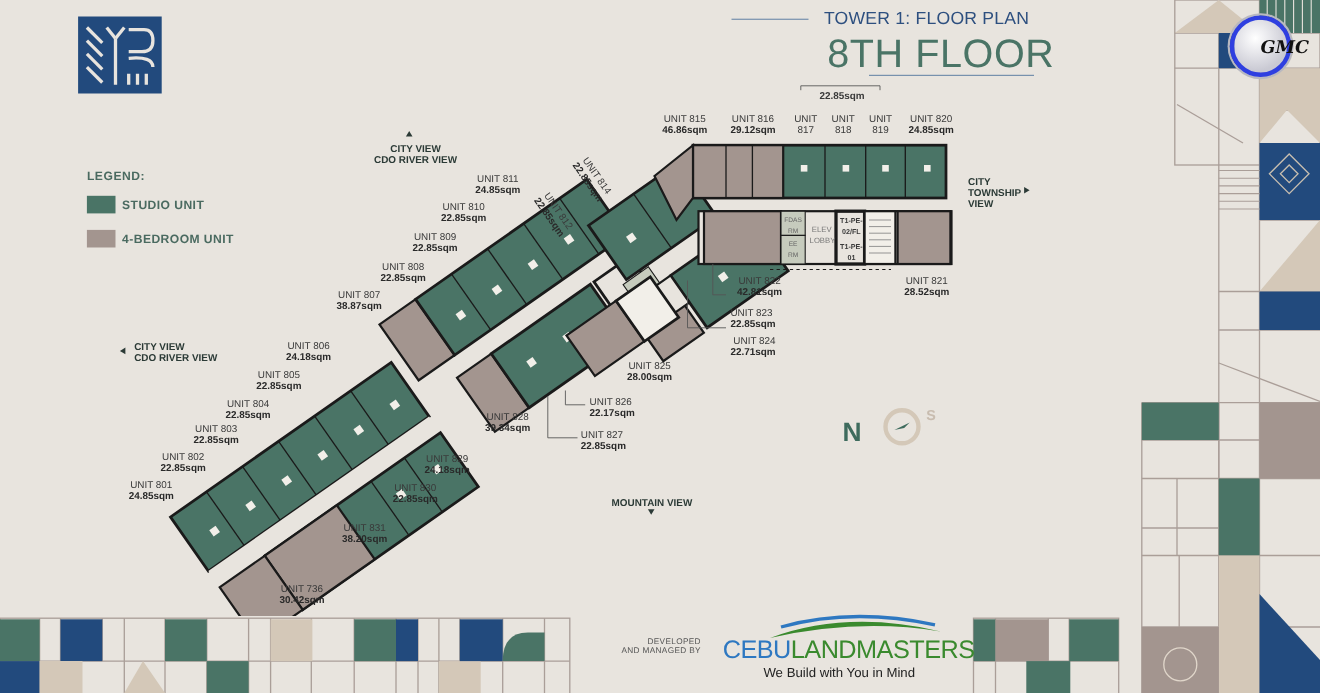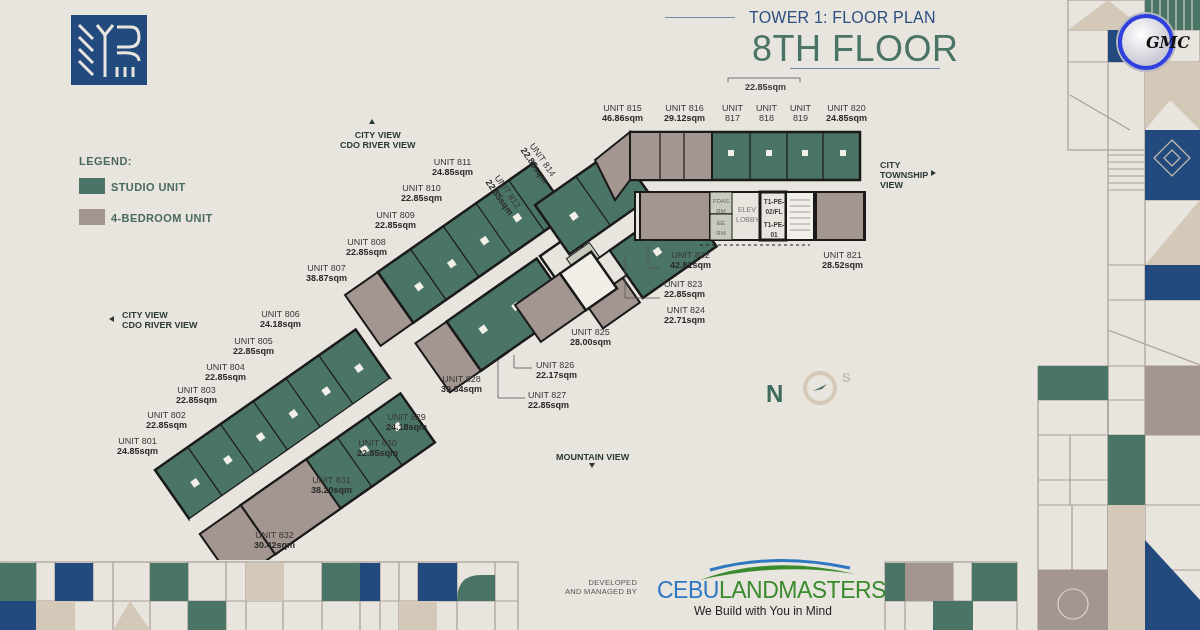--- a/index.html
+++ b/index.html
@@ -336,21 +336,21 @@
 <div class="abs unit-label" style="left:670px;top:250px"><span>UNIT 822</span><b>42.81sqm</b></div>
 <div class="abs unit-label" style="left:664px;top:279px;text-align:left"><span>UNIT 823</span><b>22.85sqm</b></div>
 <div class="abs unit-label" style="left:664px;top:305px;text-align:right"><span>UNIT 824</span><b>22.71sqm</b></div>
 <div class="abs unit-label" style="left:570px;top:327px"><span>UNIT 825</span><b>28.00sqm</b></div>
 <div class="abs unit-label" style="left:536px;top:360px;text-align:left"><span>UNIT 826</span><b>22.17sqm</b></div>
 <div class="abs unit-label" style="left:528px;top:390px;text-align:left"><span>UNIT 827</span><b>22.85sqm</b></div>
 <div class="abs unit-label" style="left:441px;top:374px"><span>UNIT 828</span><b>39.34sqm</b></div>
 <div class="abs unit-label" style="left:386px;top:412px"><span>UNIT 829</span><b>24.18sqm</b></div>
 <div class="abs unit-label" style="left:357px;top:438px"><span>UNIT 830</span><b>22.85sqm</b></div>
 <div class="abs unit-label" style="left:311px;top:475px"><span>UNIT 831</span><b>38.20sqm</b></div>
-<div class="abs unit-label" style="left:254px;top:530px"><span>UNIT 832</span><b>30.42sqm</b></div>
+<div class="abs unit-label" style="left:254px;top:530px"><span>UNIT 736</span><b>30.42sqm</b></div>
 
 <div class="abs unit-label" style="left:736px;top:205px;font-size:7px;color:#777;width:22px;white-space:normal">ELEV LOBBY</div>
 <div class="abs unit-label" style="left:762px;top:197px;font-size:6.5px;font-weight:700;width:24px;white-space:normal">T1-PE-02/FL</div>
 <div class="abs unit-label" style="left:762px;top:220px;font-size:6.5px;font-weight:700;width:24px;white-space:normal">T1-PE-01</div>
 <div class="abs unit-label" style="left:712px;top:218px;font-size:6px;color:#666;width:18px;white-space:normal">EE RM</div>
 <div class="abs unit-label" style="left:711px;top:196px;font-size:6px;color:#666;width:20px;white-space:normal">FDAS RM</div>
 
 <div class="abs compass-n">N</div>
 <svg class="abs" style="left:800px;top:368px" width="40" height="40">
   <circle cx="20" cy="20" r="15" fill="none" stroke="#d4c8b8" stroke-width="4"></circle>

